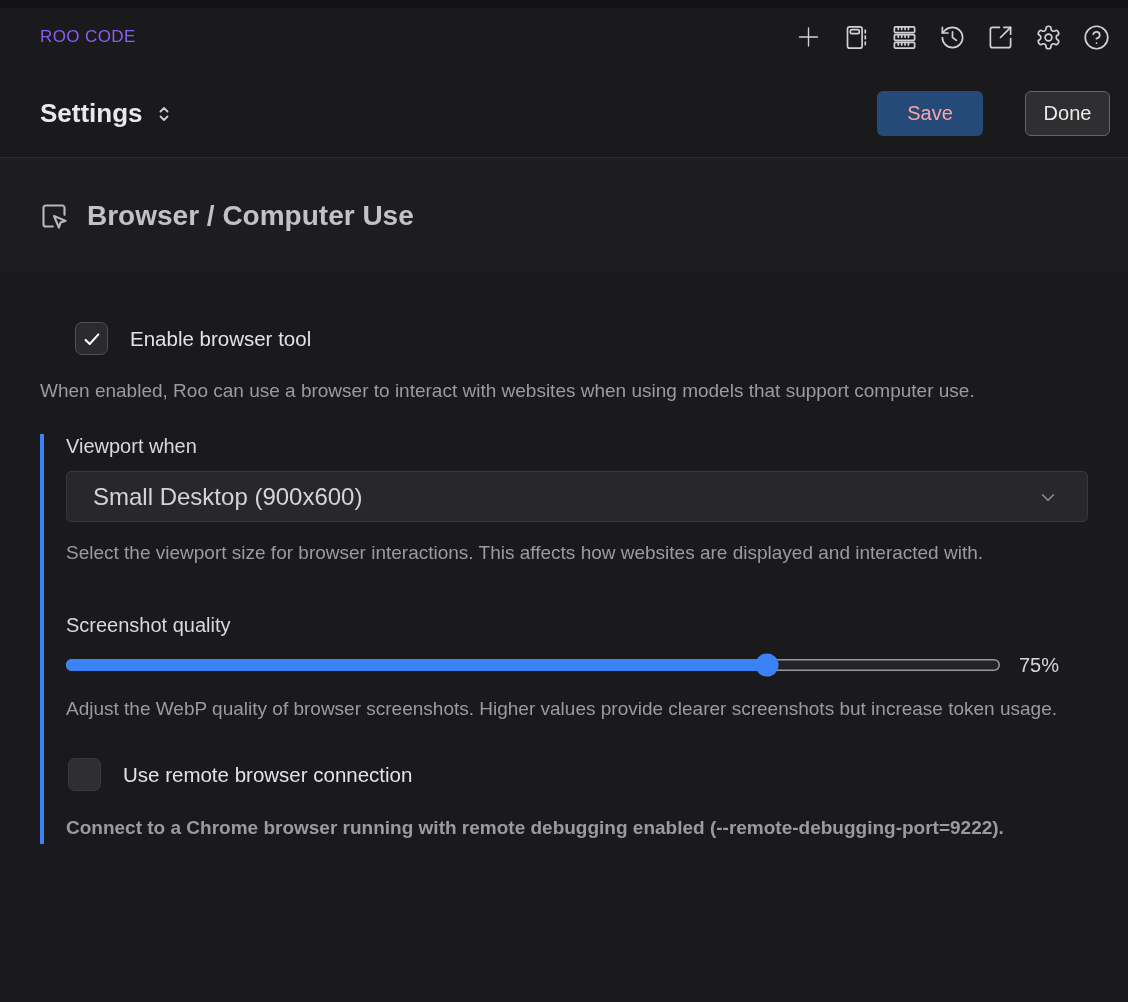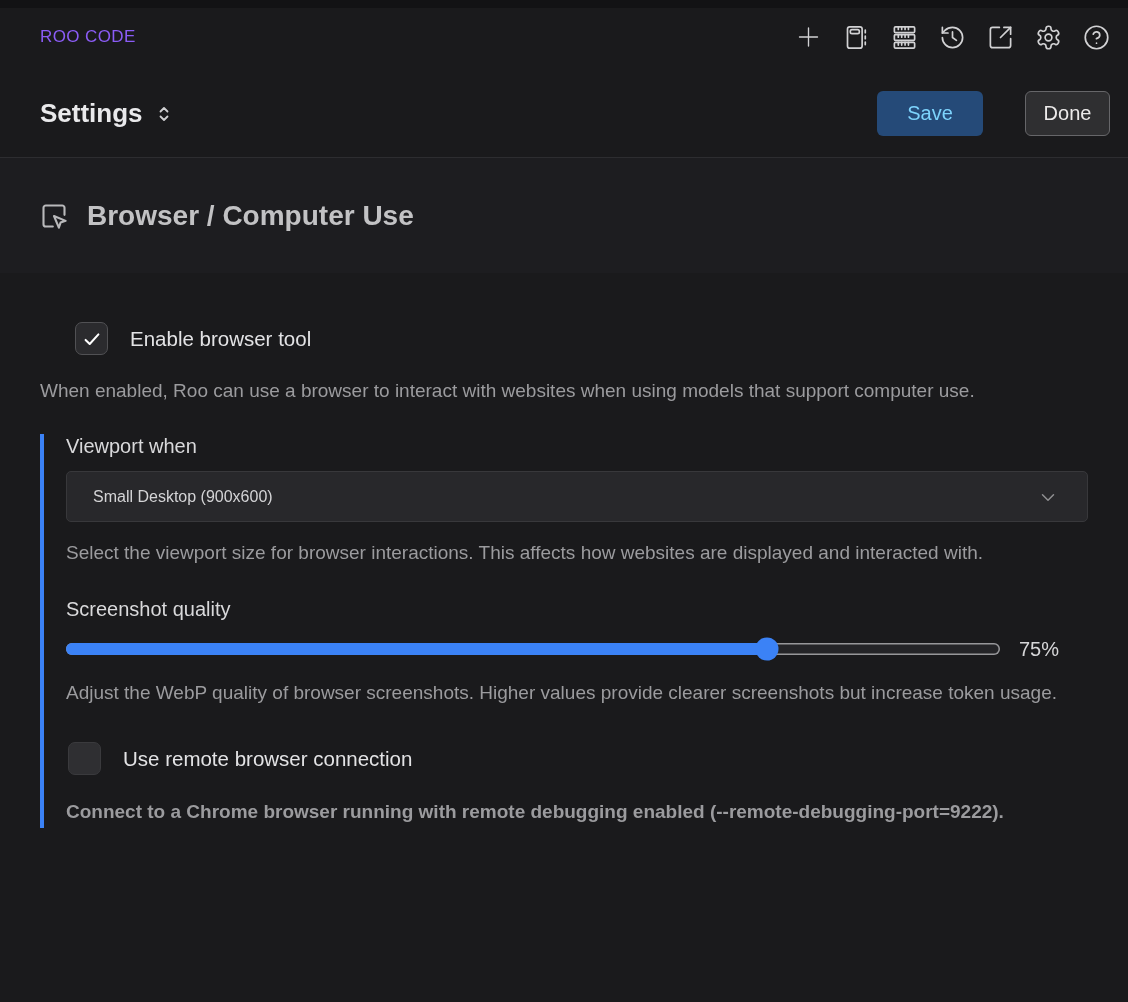--- a/index.html
+++ b/index.html
@@ -25,21 +25,21 @@
 
   .settings-row {
     margin-top: 37px; height: 45px;
     display: flex; align-items: center; justify-content: space-between;
   }
   .settings-left { display: flex; align-items: center; gap: 12px; padding-left: 0; }
   .page-title { font-size: 26px; font-weight: 700; color: #e9e9eb; }
   .unfold-icon svg { stroke: #cfcfd1; fill: none; stroke-width: 1.8; stroke-linecap: round; stroke-linejoin: round; display: block; }
   .btn-group { display: flex; align-items: center; gap: 42px; }
   .btn { height: 45px; border-radius: 6px; font-size: 20px; font-family: inherit; cursor: pointer; }
-  .btn-save { width: 106px; background: #254a78; border: none; color: #7dd3fc; }
+  .btn-save { width: 106px; background: #254a78; border: none; color: #fca5a5; }
   .btn-done { width: 85px; background: #2f2f31; border: 1px solid #666669; color: #eceaea; }
 
   .divider { margin-top: 21px; height: 1px; background: #2d2d30; }
 
   
   .section-band {
     height: 115px; background: #1d1d20;
     display: flex; align-items: center; gap: 19px; padding: 0 40px;
   }
   .section-icon svg { stroke: #b9b9bb; fill: none; stroke-width: 1.8; stroke-linecap: round; stroke-linejoin: round; display: block; }
@@ -67,24 +67,24 @@
     border-left: 4px solid #3b82f6;
     padding-left: 22px;
   }
   .field-label { font-size: 20px; color: #d9d9db; line-height: 24px; }
   .dropdown {
     margin-top: 13px; height: 51px; width: 100%;
     background: #28282b; border: 1px solid #38383b; border-radius: 5px;
     display: flex; align-items: center; justify-content: space-between;
     padding: 0 28px 0 26px; cursor: pointer;
   }
-  .dropdown-value { font-size: 16px; color: #d4d4d6; }
+  .dropdown-value { font-size: 24px; color: #d4d4d6; }
   .dropdown svg { stroke: #909092; fill: none; stroke-width: 1.6; stroke-linecap: round; stroke-linejoin: round; }
   .desc-viewport { margin-top: 14px; max-width: 1015px; }
-  .label-quality { margin-top: 28px; }
+  .label-quality { margin-top: 44px; }
 
   .slider-row { margin-top: 16px; display: flex; align-items: center; height: 24px; }
   .slider-track {
     position: relative; width: 934px; height: 12px; border-radius: 7px;
     background: #242427; box-shadow: inset 0 0 0 1.5px #97979a; cursor: pointer;
   }
   .slider-fill {
     position: absolute; left: 0; top: 0; bottom: 0; width: var(--pct, 75%);
     background: #3b82f6; border-radius: 7px 0 0 7px;
   }

